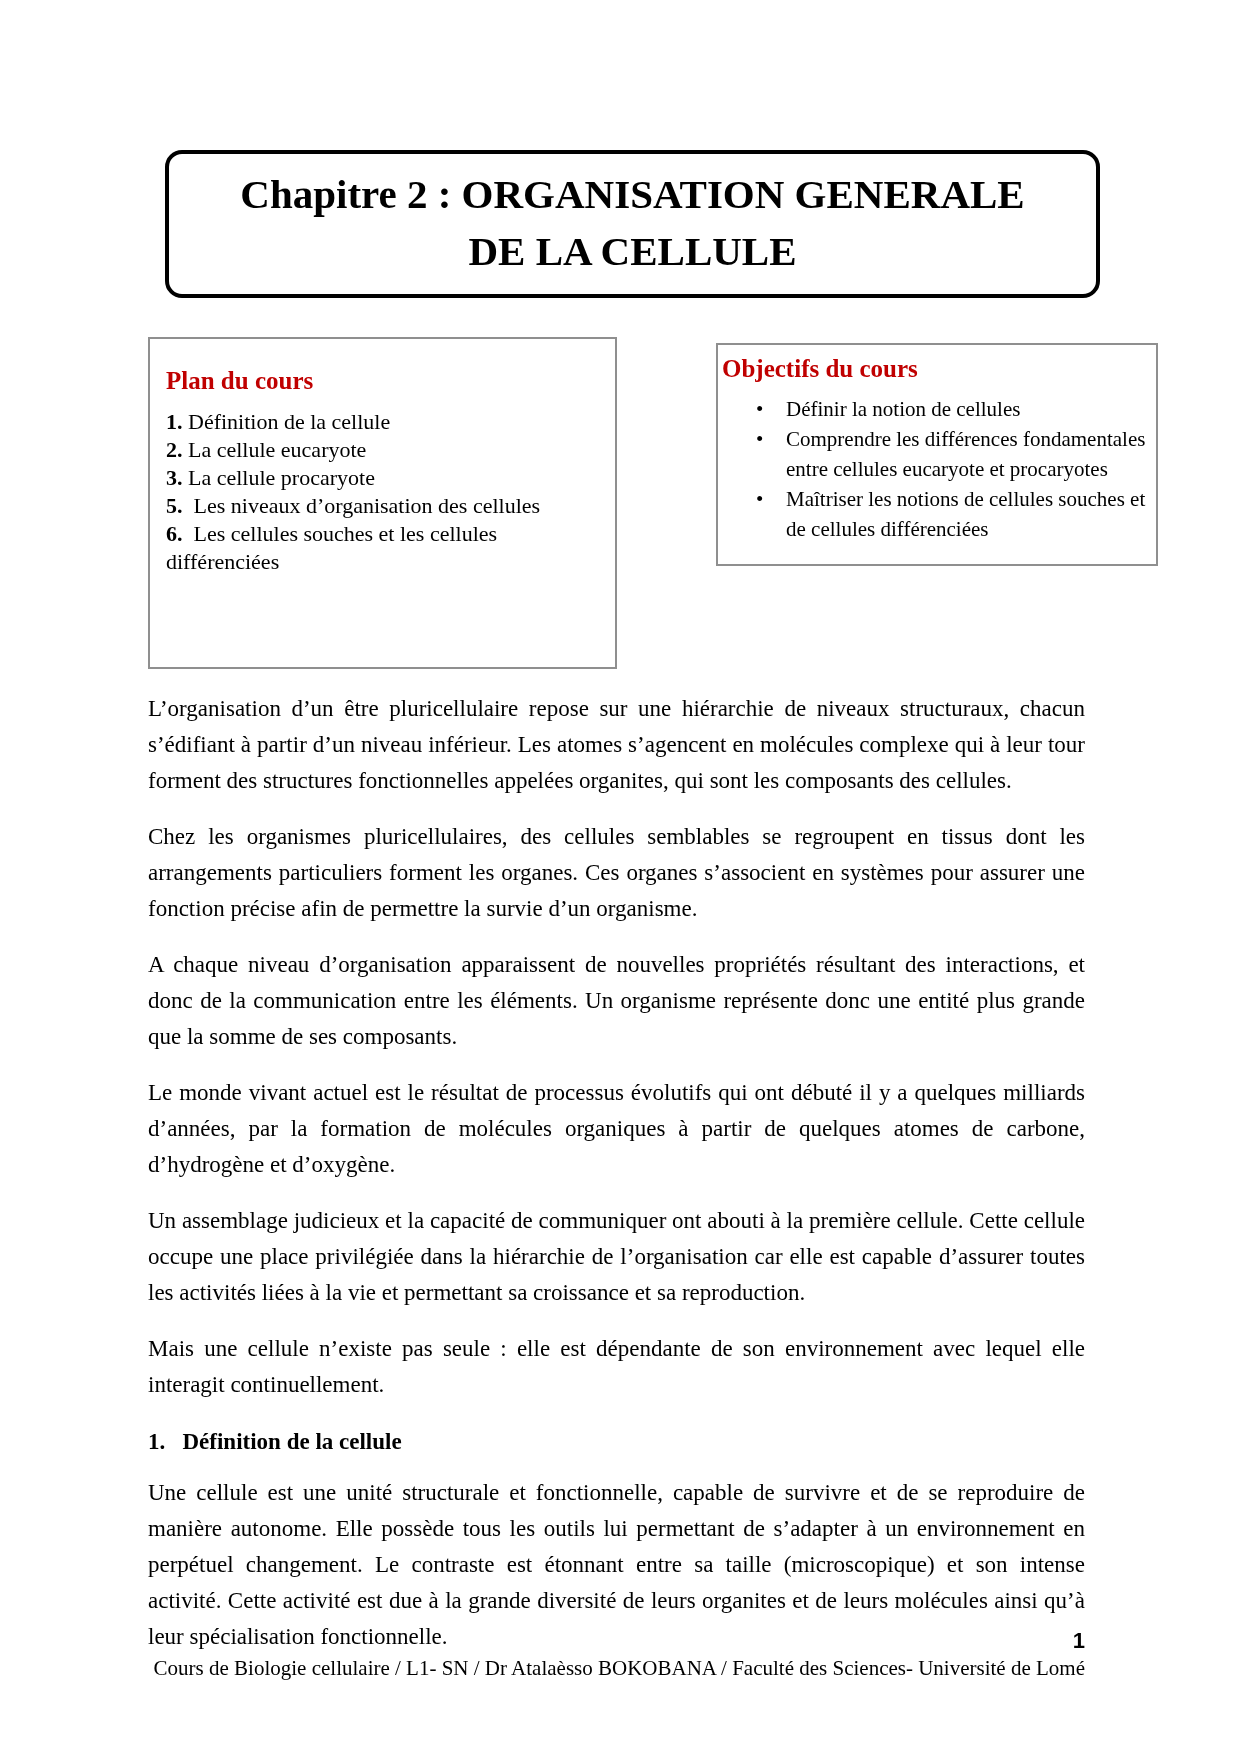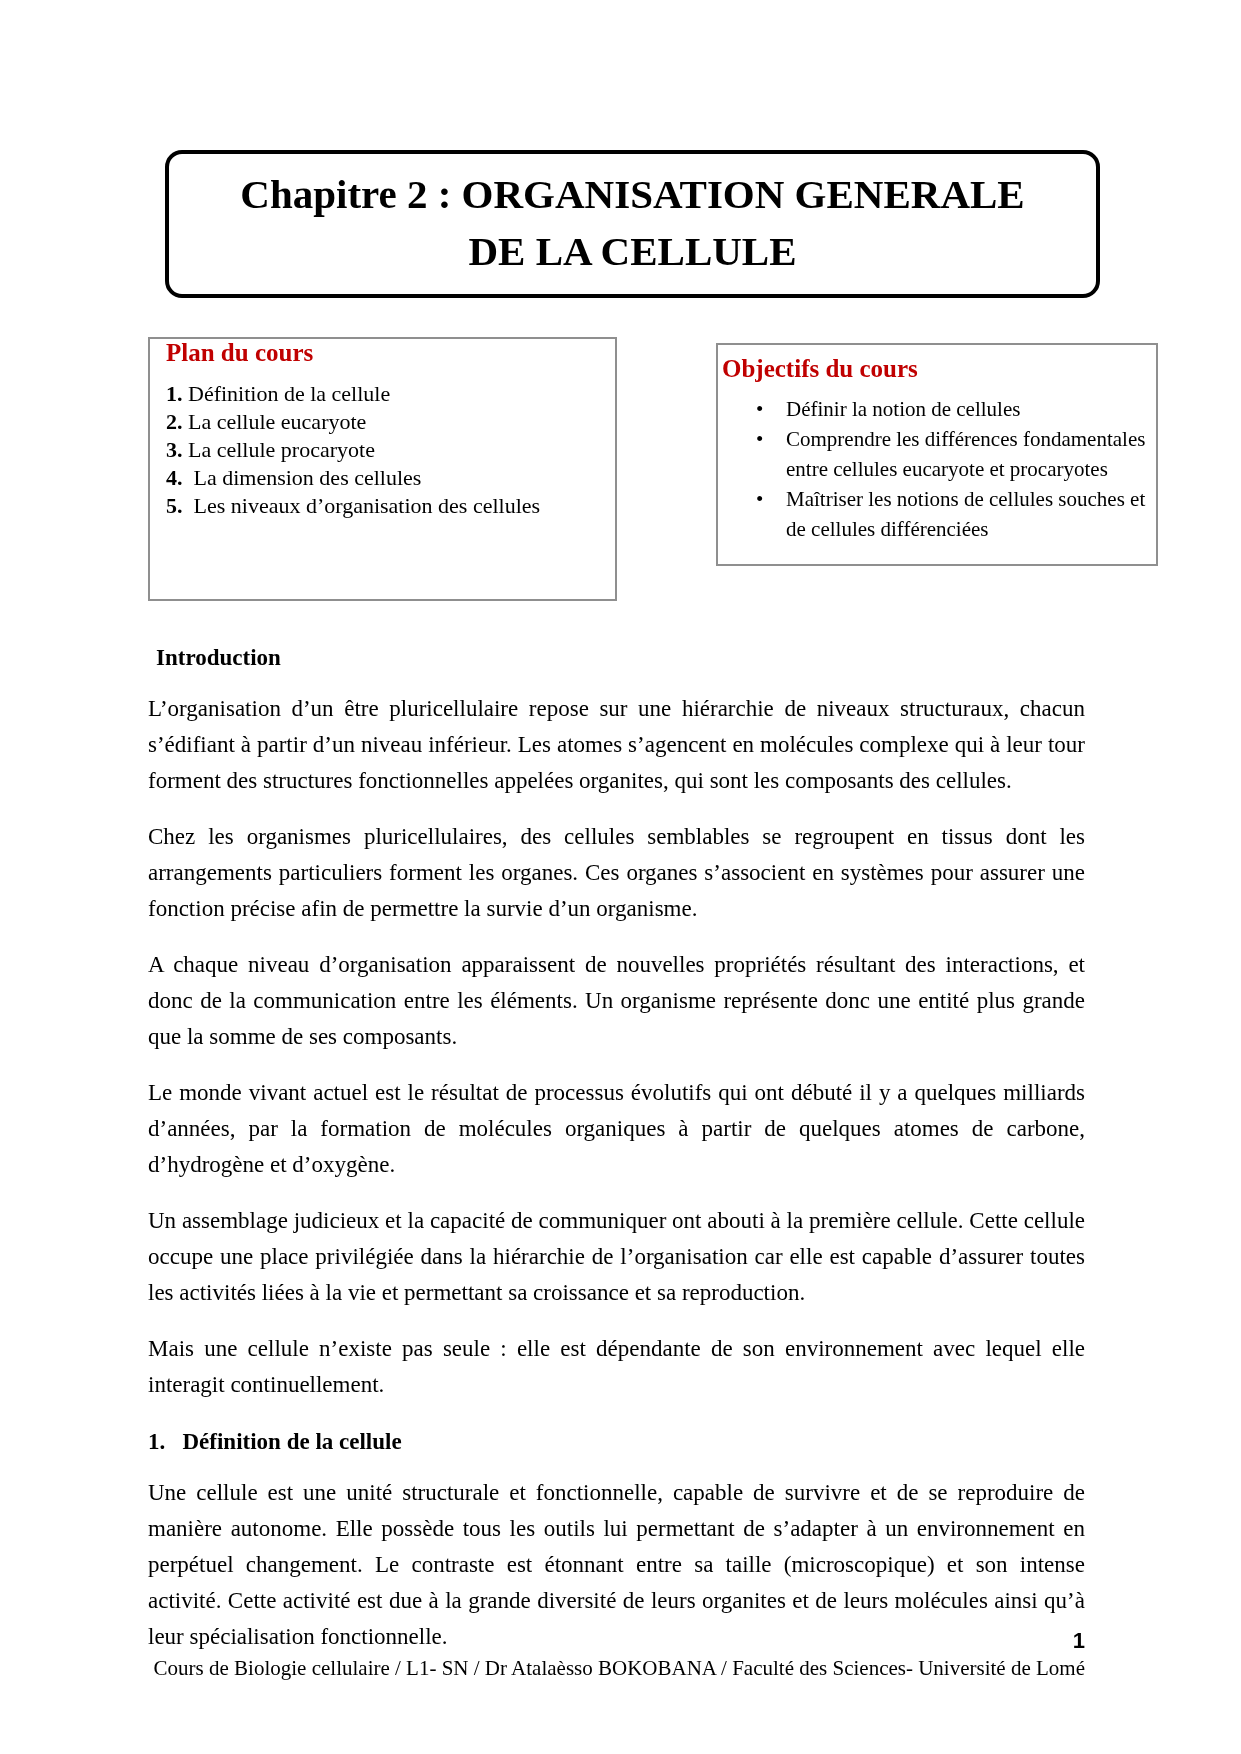--- a/index.html
+++ b/index.html
@@ -28,21 +28,21 @@
   }
 
   
   .boxes-row { position:relative; height:303px; }
   .side-box {
     position:absolute;
     box-sizing:border-box;
     border:2px solid #8f8f8f;
     background:#fff;
   }
-  .plan-box  { left:0;     top:39px; width:469px; height:264px; padding:0 16px; }
+  .plan-box  { left:0;     top:39px; width:469px; height:332px; padding:28px 16px; }
   .obj-box   { left:568px; top:45px; width:442px; height:223px; padding:10px 4px; }
   .box-heading { color:#c00000; font-weight:bold; font-size:25px; line-height:28px; }
   .plan-list { margin-top:13px; font-size:22px; line-height:28px; }
   .plan-item span { white-space:pre-wrap; }
   .obj-list { margin:11px 0 0; padding:0 0 0 34px; list-style:none; font-size:21px; line-height:30px; }
   .obj-list li { position:relative; padding-left:30px; }
   .obj-list li::before { content:"\2022"; position:absolute; left:0; top:0; }
 
   
   .intro-heading { font-weight:bold; font-size:23px; margin:44px 8px 20px; }
@@ -73,22 +73,22 @@
     </div>
 
     <div class="boxes-row">
 
       <div class="side-box plan-box">
         <div class="box-heading">Plan du cours</div>
         <div class="plan-list">
           <div class="plan-item"><b>1.</b><span> Définition de la cellule</span></div>
           <div class="plan-item"><b>2.</b><span> La cellule eucaryote</span></div>
           <div class="plan-item"><b>3.</b><span> La cellule procaryote</span></div>
-          <div class="plan-item"><b>4.</b><span>  La dimension des cellules</span></div>
           <div class="plan-item"><b>5.</b><span>  Les niveaux d’organisation des cellules</span></div>
+          <div class="plan-item"><b>6.</b><span>  Les cellules souches et les cellules différenciées</span></div>
         </div>
       </div>
 
       <div class="side-box obj-box">
         <div class="box-heading">Objectifs du cours</div>
         <ul class="obj-list">
           <li>Définir la notion de cellules</li>
           <li>Comprendre les différences fondamentales entre cellules eucaryote et procaryotes</li>
           <li>Maîtriser les notions de cellules souches et de cellules différenciées</li>
         </ul>

